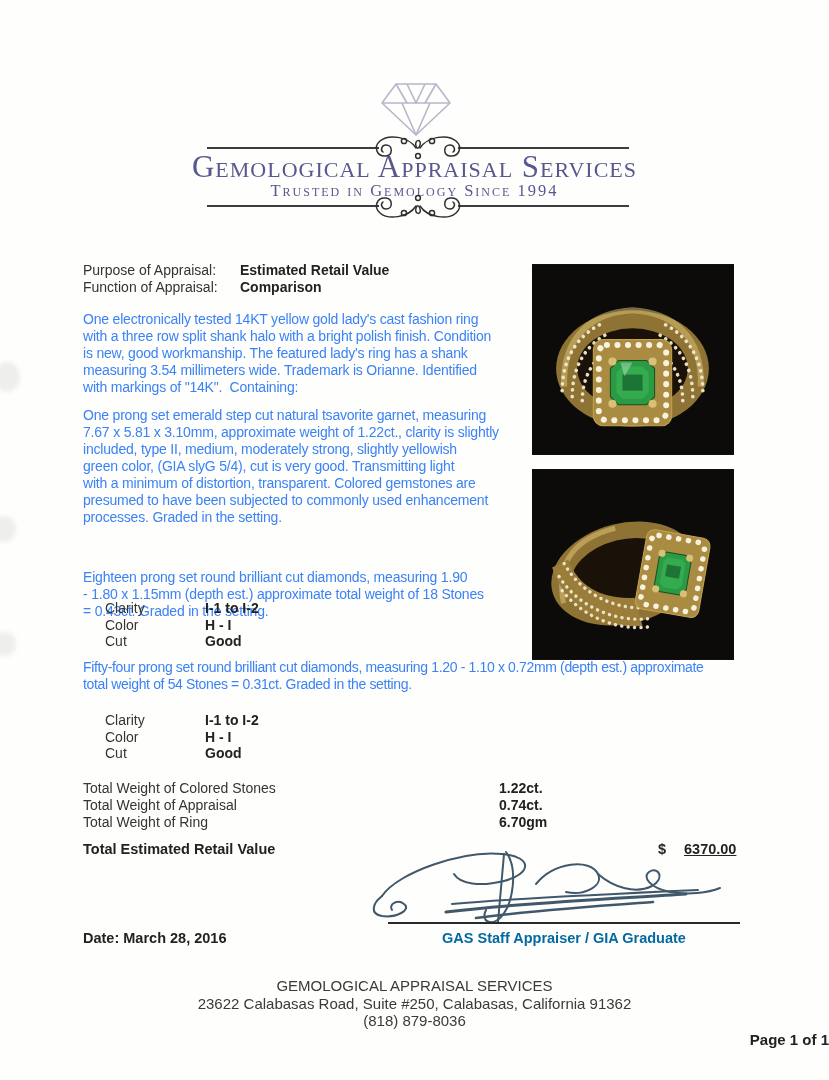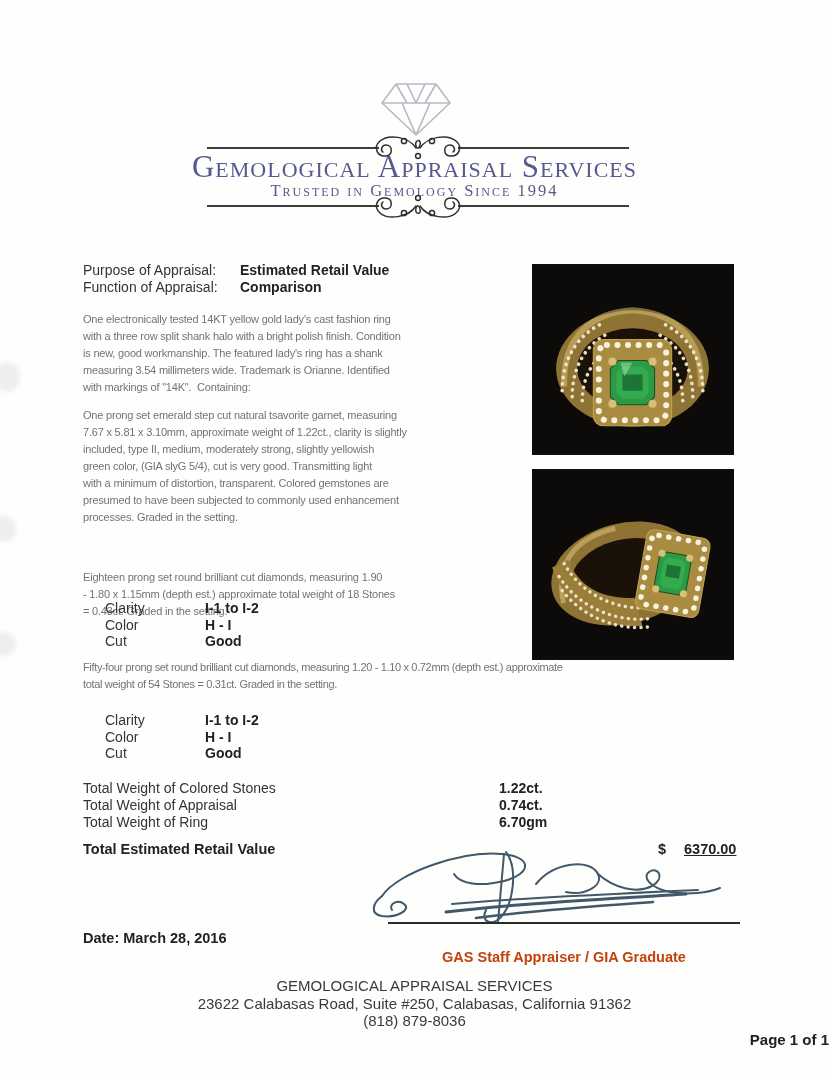--- a/index.html
+++ b/index.html
@@ -8,41 +8,41 @@
   .abs{position:absolute;}
   
   .rule{position:absolute;height:2px;background:#3d3d3d;}
   .company-title{position:absolute;left:0;right:0;top:149px;text-align:center;
      font-family:"Liberation Serif","DejaVu Serif",serif;font-variant:small-caps;
      font-size:31px;letter-spacing:1px;color:#575890;}
   .company-tagline{position:absolute;left:0;right:0;top:181px;text-align:center;
      font-family:"Liberation Serif","DejaVu Serif",serif;font-variant:small-caps;
      font-size:16.5px;letter-spacing:2px;color:#575890;}
   
-  .para{position:absolute;left:83px;font-size:11px;line-height:17px;white-space:pre;
-        letter-spacing:-0.2px;color:#737373;}
+  .para{position:absolute;left:83px;font-size:14px;line-height:17px;white-space:pre;
+        letter-spacing:-0.2px;color:#3b82f6;}
   .meta{position:absolute;left:83px;top:262px;font-size:14px;line-height:17px;}
   .meta-row{display:flex;}
   .meta-label{width:157px;}
   .meta-value{font-weight:bold;color:#222;}
   .gtable{position:absolute;left:105px;font-size:14px;line-height:16.5px;}
   .gt-row{display:flex;}
   .gt-label{width:100px;}
   .gt-value{font-weight:bold;color:#222;}
   .totals{position:absolute;left:83px;top:780px;font-size:14px;line-height:17px;}
   .tot-row{display:flex;gap:16px;}
   .tot-label{width:400px;}
   .tot-value{font-weight:bold;color:#222;}
   .retail-label{position:absolute;left:83px;top:841px;font-size:14.5px;font-weight:bold;color:#222;}
   .currency{position:absolute;left:658px;top:841px;font-size:14.5px;font-weight:bold;color:#222;}
   .retail-amount{position:absolute;left:684px;top:841px;font-size:14.5px;font-weight:bold;color:#222;text-decoration:underline;}
   .sig-line{position:absolute;left:388px;top:922px;width:352px;height:2px;background:#2a2a2a;}
   .date-text{position:absolute;left:83px;top:930px;font-size:14.5px;font-weight:bold;color:#222;}
   .appraiser-title{position:absolute;left:388px;top:930px;width:352px;text-align:center;
-     font-size:14.5px;font-weight:bold;color:#c2410c;margin-top:19px;}
+     font-size:14.5px;font-weight:bold;color:#0369a1;}
   .footer{position:absolute;left:0;right:0;top:977px;text-align:center;font-size:15px;
      line-height:17.5px;color:#3a3a3a;}
   .page-indicator{position:absolute;left:0;right:0;top:1031px;text-align:right;
      font-size:15px;font-weight:bold;color:#222;}
   .photo{position:absolute;left:532px;width:202px;height:191px;}
   .smudge{position:absolute;background:rgba(120,120,125,0.12);border-radius:50%;filter:blur(2px);}
 </style>
 </head>
 <body>
 

